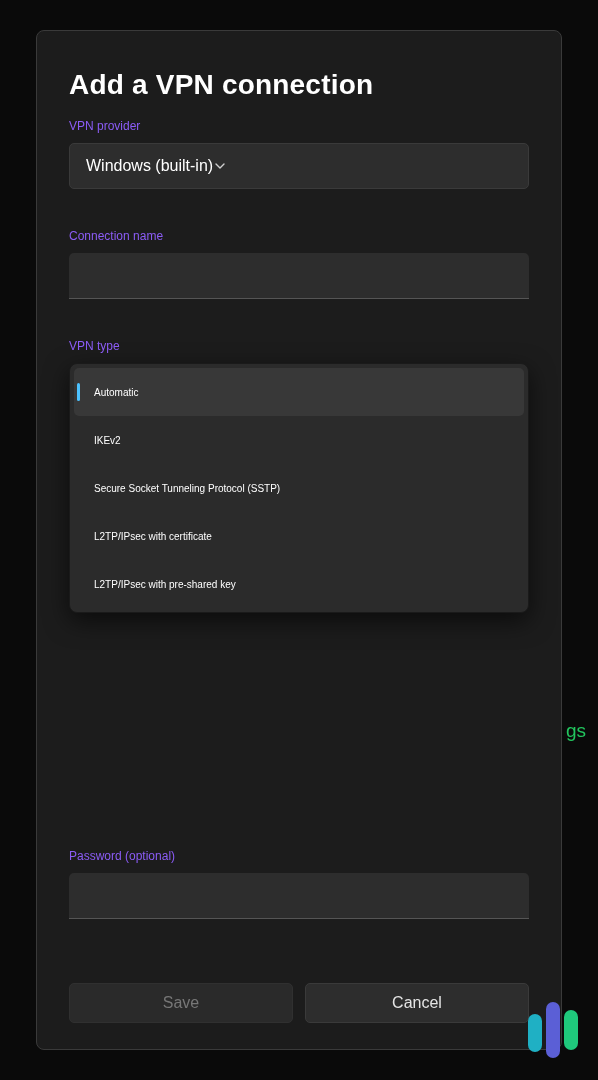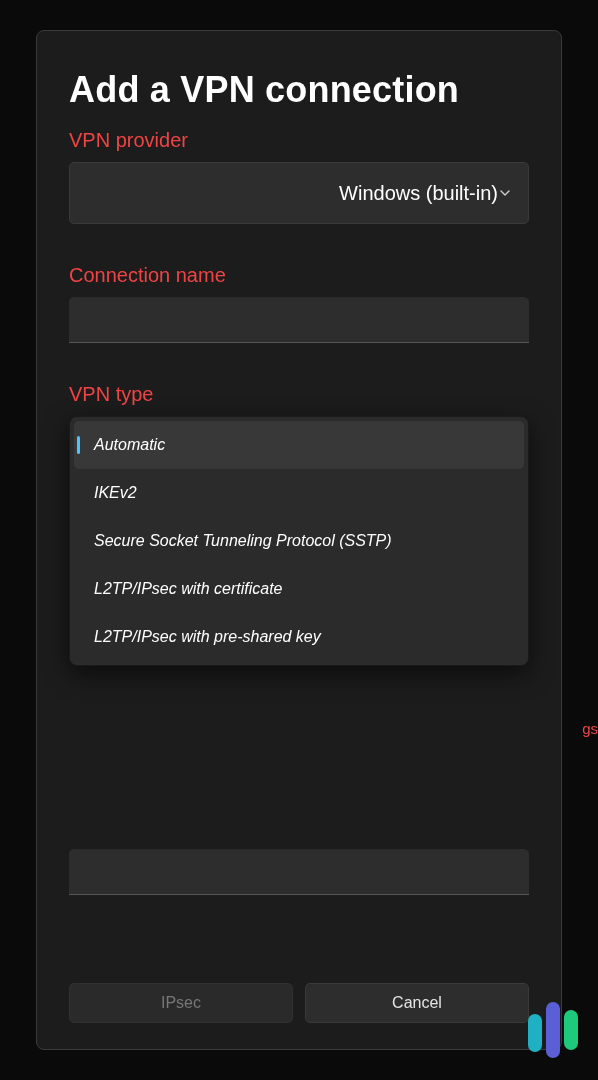--- a/index.html
+++ b/index.html
@@ -17,45 +17,45 @@
       left: 36px;
       top: 30px;
       width: 526px;
       height: 1020px;
       background: #1c1c1c;
       border: 1px solid #3a3a3a;
       border-radius: 8px;
       padding: 38px 32px 22px 32px;
     }
     .dialog-title {
-      font-size: 36px;
+      font-size: 28px;
       font-weight: 600;
       margin-bottom: 18px;
       letter-spacing: 0.2px;
     }
     .field-label {
-      font-size: 20px;
+      font-size: 12px;
       font-weight: 400;
-      color: #ef4444;
+      color: #8b5cf6;
       margin-bottom: 10px;
       display: block;
     }
     .field-group { margin-bottom: 40px; }
     .select {
       width: 100%;
-      height: 62px;
+      height: 46px;
       background: #2d2d2d;
       border: 1px solid #3a3a3a;
       border-radius: 5px;
       color: #ffffff;
-      font-size: 20px;
+      font-size: 16px;
       padding: 0 16px;
       display: flex;
       align-items: center;
-      justify-content: flex-end;
+      justify-content: flex-start;
       cursor: pointer;
     }
     .text-input {
       width: 100%;
       height: 46px;
       background: #2d2d2d;
       border: none;
       border-bottom: 1px solid #555555;
       border-radius: 5px 5px 0 0;
       color: #ffffff;
@@ -78,26 +78,25 @@
       border-radius: 8px;
       box-shadow: 0 8px 24px rgba(0,0,0,0.6);
       padding: 4px;
       margin-top: 6px;
     }
     .dropdown-option {
       height: 48px;
       display: flex;
       align-items: center;
       padding: 0 20px;
-      font-size: 16px;
+      font-size: 10px;
       color: #ffffff;
       border-radius: 5px;
       cursor: pointer;
       position: relative;
-      font-style: italic;
     }
     .dropdown-option.selected {
       background: #383838;
     }
     .dropdown-option.selected::before {
       content: "";
       position: absolute;
       left: 3px;
       top: 50%;
       transform: translateY(-50%);
@@ -128,24 +127,24 @@
       color: #777777;
       cursor: default;
       border: 1px solid #303030;
     }
     .btn-cancel {
       background: #2d2d2d;
       color: #e5e5e5;
     }
     .bg-partial {
       position: absolute;
-      right: 0;
+      right: 12px;
       top: 720px;
-      color: #ef4444;
-      font-size: 15px;
+      color: #22c55e;
+      font-size: 19px;
     }
     .logo {
       position: absolute;
       right: 20px;
       bottom: 22px;
       display: flex;
       align-items: flex-end;
       gap: 4px;
       height: 56px;
     }
@@ -186,25 +185,26 @@
     <div class="dropdown">
       <div class="dropdown-option selected">Automatic</div>
       <div class="dropdown-option">IKEv2</div>
       <div class="dropdown-option">Secure Socket Tunneling Protocol (SSTP)</div>
       <div class="dropdown-option">L2TP/IPsec with certificate</div>
       <div class="dropdown-option">L2TP/IPsec with pre-shared key</div>
     </div>
   </div>
 
   <div class="password-section">
+    <label class="field-label">Password (optional)</label>
     <input class="text-input" type="password" value="" style="">
   </div>
 
   <div class="button-row">
-    <button class="btn btn-save">IPsec</button>
+    <button class="btn btn-save">Save</button>
     <button class="btn btn-cancel">Cancel</button>
   </div>
 </div>
 
 <div class="logo">
   <div class="logo-bar b1"></div>
   <div class="logo-bar b2"></div>
   <div class="logo-bar b3"></div>
 </div>
 

